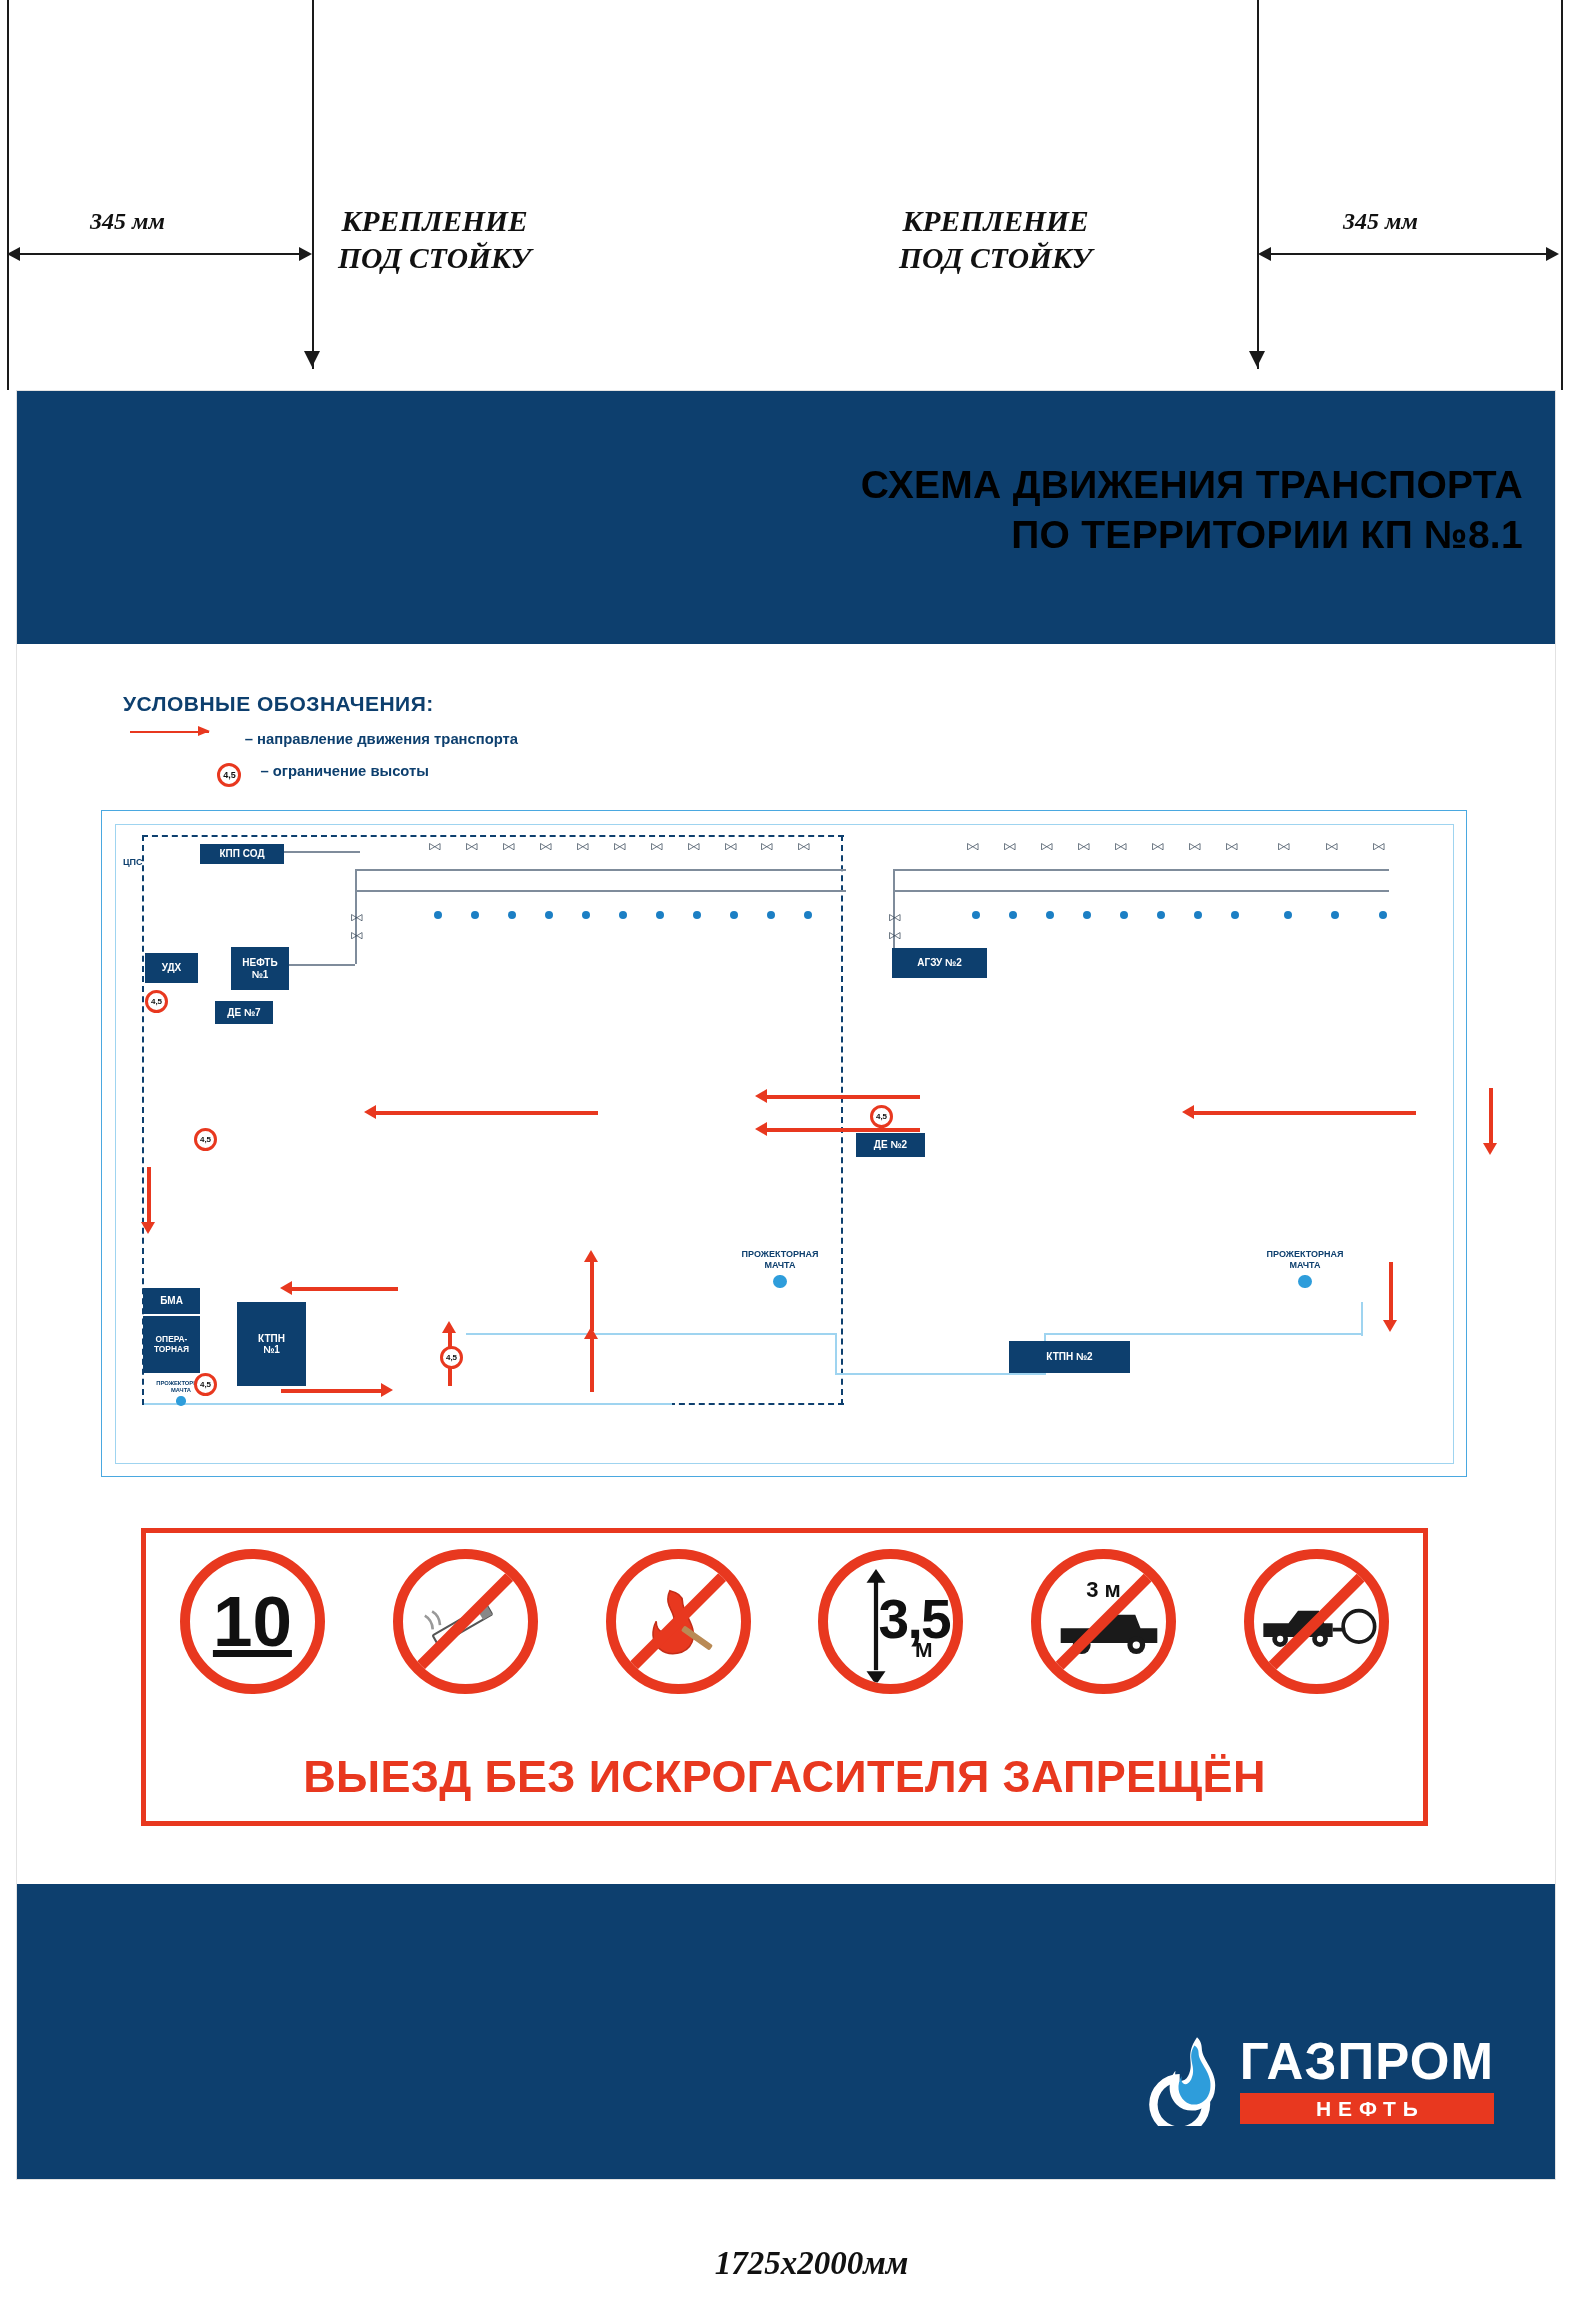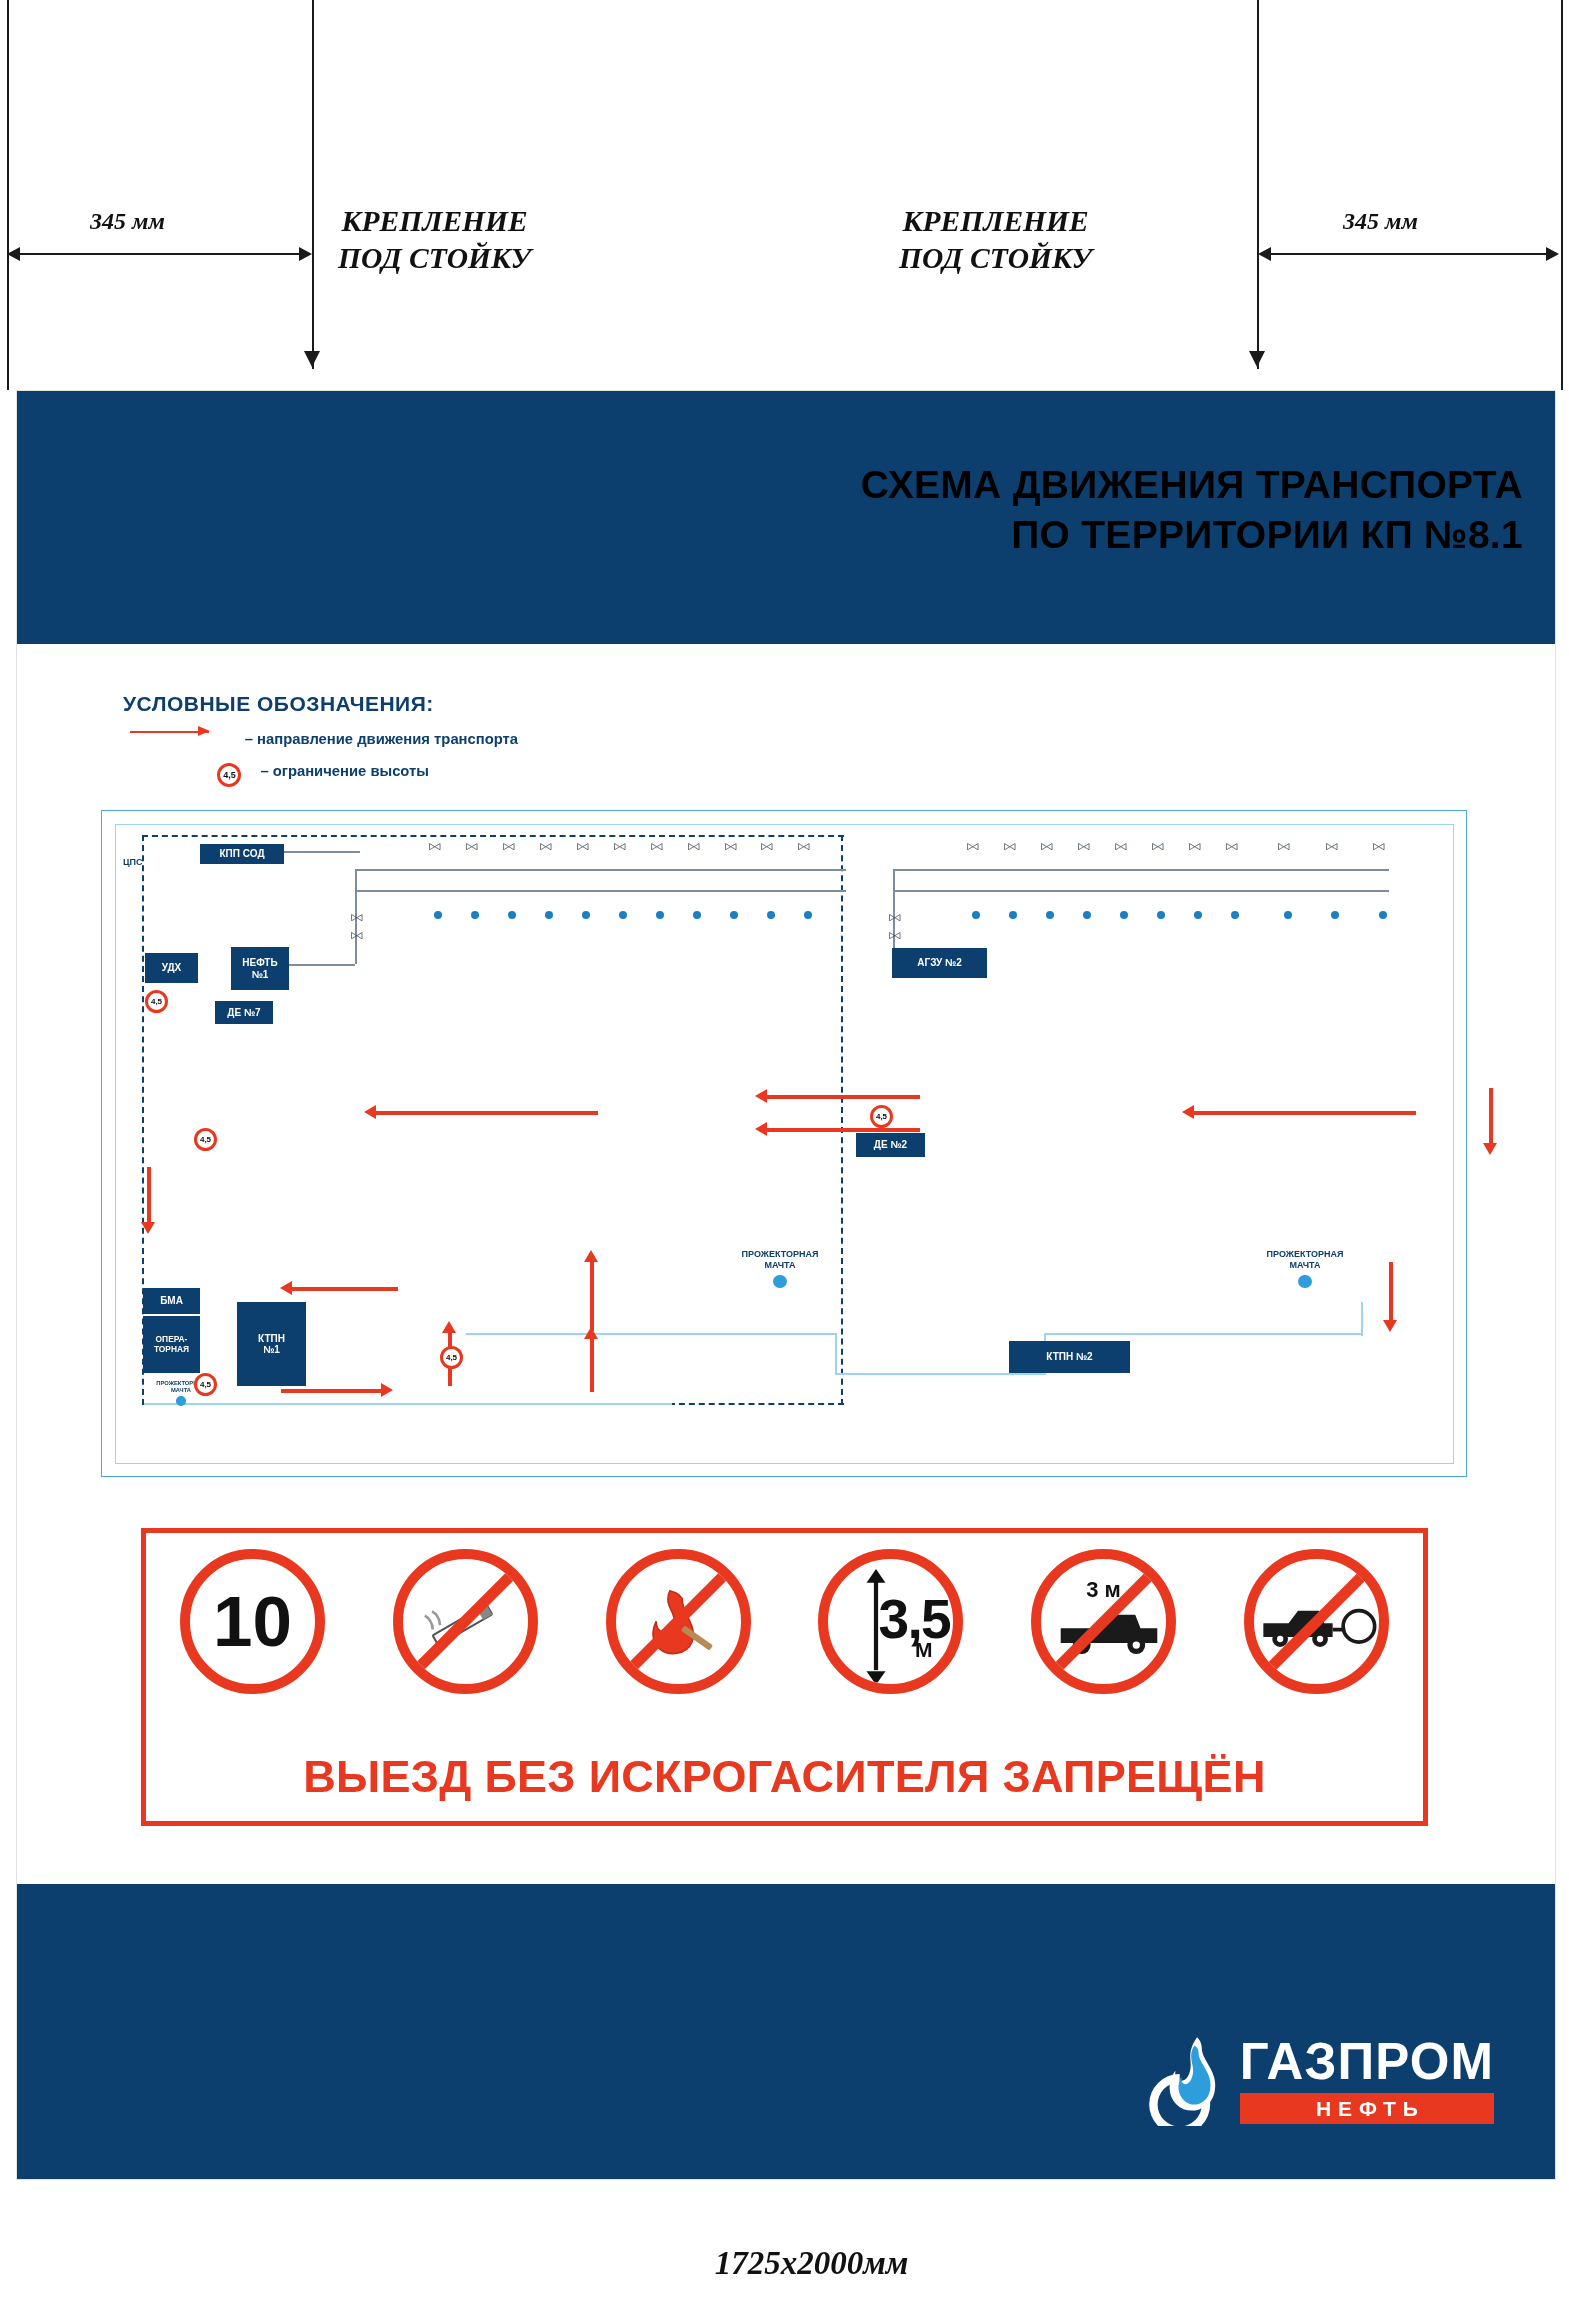--- a/index.html
+++ b/index.html
@@ -336,20 +336,21 @@
     display: flex;
     align-items: center;
     justify-content: center;
     overflow: hidden;
   }
   .sign .num {
     font-size: 71px;
     font-weight: bold;
     color: #111;
     line-height: 1;
+    text-decoration: underline;
   }
   .sign .num35 {
     font-size: 55px;
     font-weight: bold;
     color: #111;
     line-height: 1;
     letter-spacing: -1.6px;
   }
   .slash {
     position: absolute;

